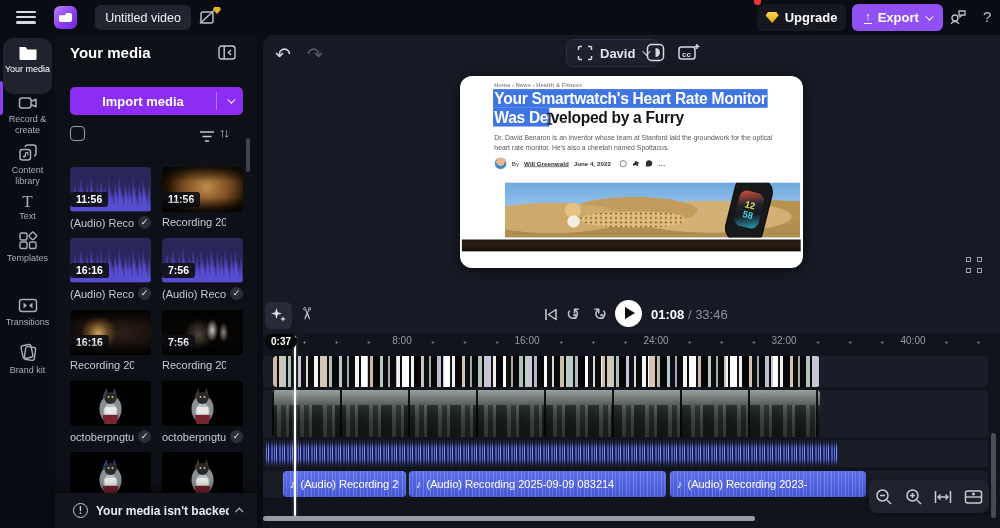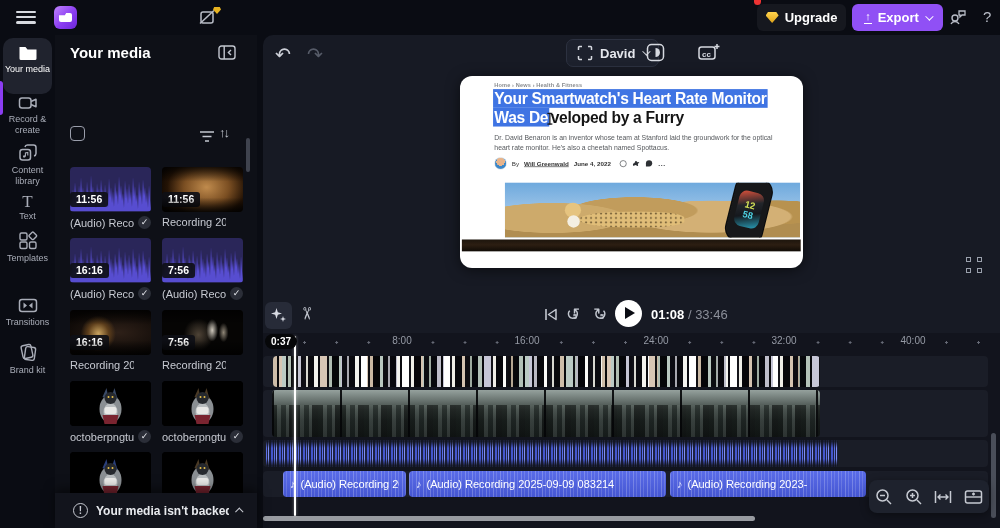--- a/index.html
+++ b/index.html
@@ -168,20 +168,21 @@
 
 <div id="app">
 
   <header class="abs" id="topbar">
     <div class="abs hamburger">
         <div></div>
         <div></div>
         <div></div>
       </div>
     <div class="abs logo"></div>
+    <div class="abs title-box">Untitled video</div>
     <div class="abs wm-icon">
       <svg width="18" height="16" viewBox="0 0 18 16">
           <rect x="2" y="3" width="12" height="11" rx="2" fill="none" stroke="#b9bdc7" stroke-width="1.5"></rect>
           <line x1="1" y1="14.5" x2="15" y2="1.5" stroke="#b9bdc7" stroke-width="1.5"></line>
         </svg>
       <span class="wm-badge"></span>
     </div>
     <div class="abs notif-dot"></div>
     <button class="abs upg-btn" style="border:none">
       <span class="gem"></span>
@@ -260,20 +261,27 @@
 
   <section class="abs" id="mediapanel">
     <h2 class="abs mp-title">Your media</h2>
     <div class="abs collapse-ic">
       <svg width="18" height="15" viewBox="0 0 18 15">
           <rect x="1" y="1" width="16" height="13" rx="2.5" fill="none" stroke="#c3c7d0" stroke-width="1.4"></rect>
           <line x1="6.2" y1="1" x2="6.2" y2="14" stroke="#c3c7d0" stroke-width="1.4"></line>
           <path d="M13 5 l-2.6 2.5 2.6 2.5" fill="none" stroke="#c3c7d0" stroke-width="1.4"></path>
         </svg>
     </div>
+    <button class="abs import-btn" style="border:none">
+      <span class="import-label">Import media</span>
+      <span class="import-split"></span>
+      <span class="import-chev">
+          <span class="chev"></span>
+        </span>
+    </button>
     <div class="abs mp-scroll"></div>
     <div class="abs sel-box"></div>
     <div class="abs filter-ic">
       <svg width="16" height="13" viewBox="0 0 16 13">
           <line x1="1" y1="2" x2="15" y2="2" stroke="#c3c7d0" stroke-width="1.5"></line>
           <line x1="3.5" y1="6.5" x2="12.5" y2="6.5" stroke="#c3c7d0" stroke-width="1.5"></line>
           <line x1="6" y1="11" x2="10" y2="11" stroke="#c3c7d0" stroke-width="1.5"></line>
         </svg>
     </div>
     <div class="abs sort-ic">↑↓</div>
@@ -445,21 +453,21 @@
         </svg>
       <span>David</span>
       <span class="chev" style="color:#d6d9e0"></span>
     </div>
     <div class="abs tool-ic" style="left:383px;top:8px">
       <svg width="19" height="19" viewBox="0 0 19 19">
           <rect x="1.5" y="1.5" width="16" height="16" rx="4" fill="none" stroke="#d6d9e0" stroke-width="1.5"></rect>
           <path d="M9.5 5 a4.5 4.5 0 0 1 0 9 z" fill="#d6d9e0"></path>
         </svg>
     </div>
-    <div class="abs tool-ic" style="left:435px;top:8px">
+    <div class="abs tool-ic" style="left:415px;top:8px">
       <svg width="22" height="19" viewBox="0 0 22 19">
           <rect x="1" y="4" width="16" height="12" rx="2.5" fill="none" stroke="#d6d9e0" stroke-width="1.5"></rect>
           <text x="4" y="13.5" font-size="8" font-weight="bold" fill="#d6d9e0" font-family="Liberation Sans,sans-serif">cc</text>
           <path d="M19 1 v5 M16.5 3.5 h5" stroke="#d6d9e0" stroke-width="1.5"></path>
         </svg>
     </div>
 
     <div class="abs stage-page">
       <div class="page-inner">
         <div class="crumb">Home  ›  News  ›  Health &amp; Fitness</div>

